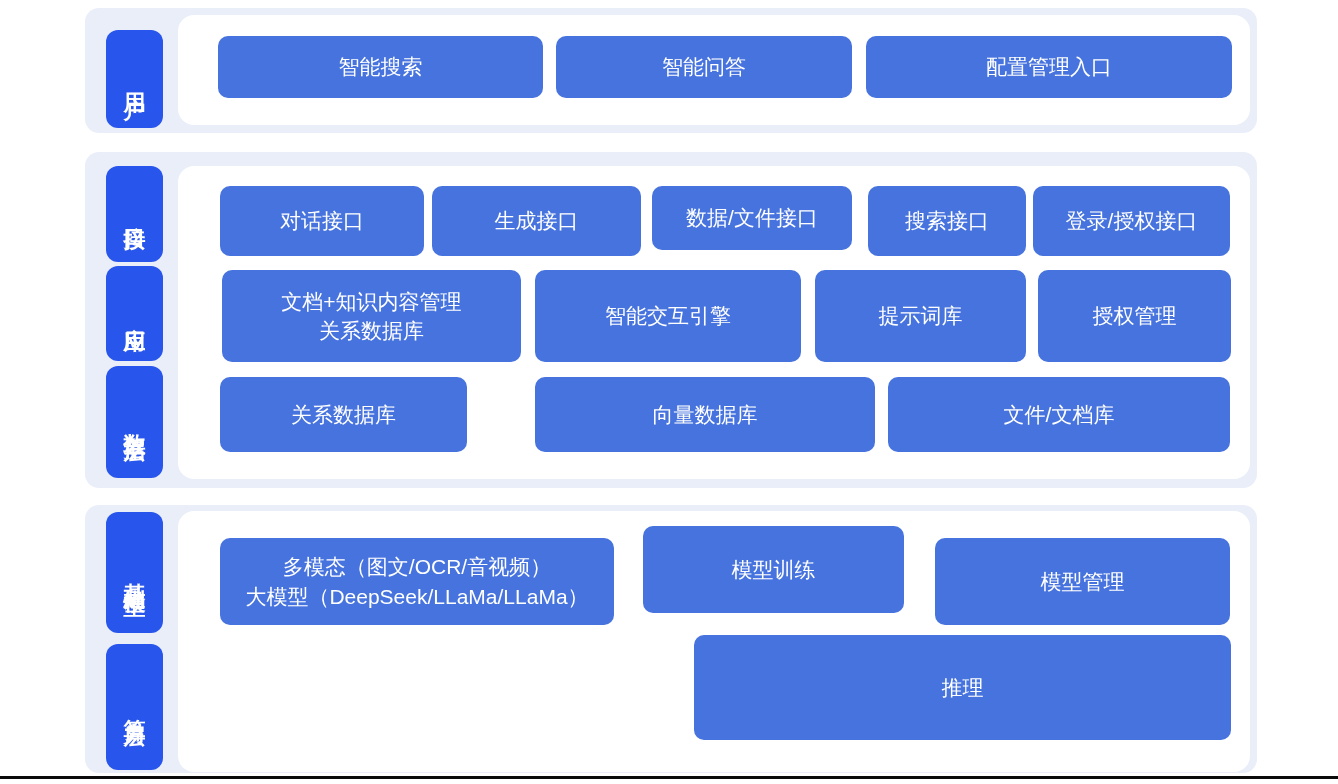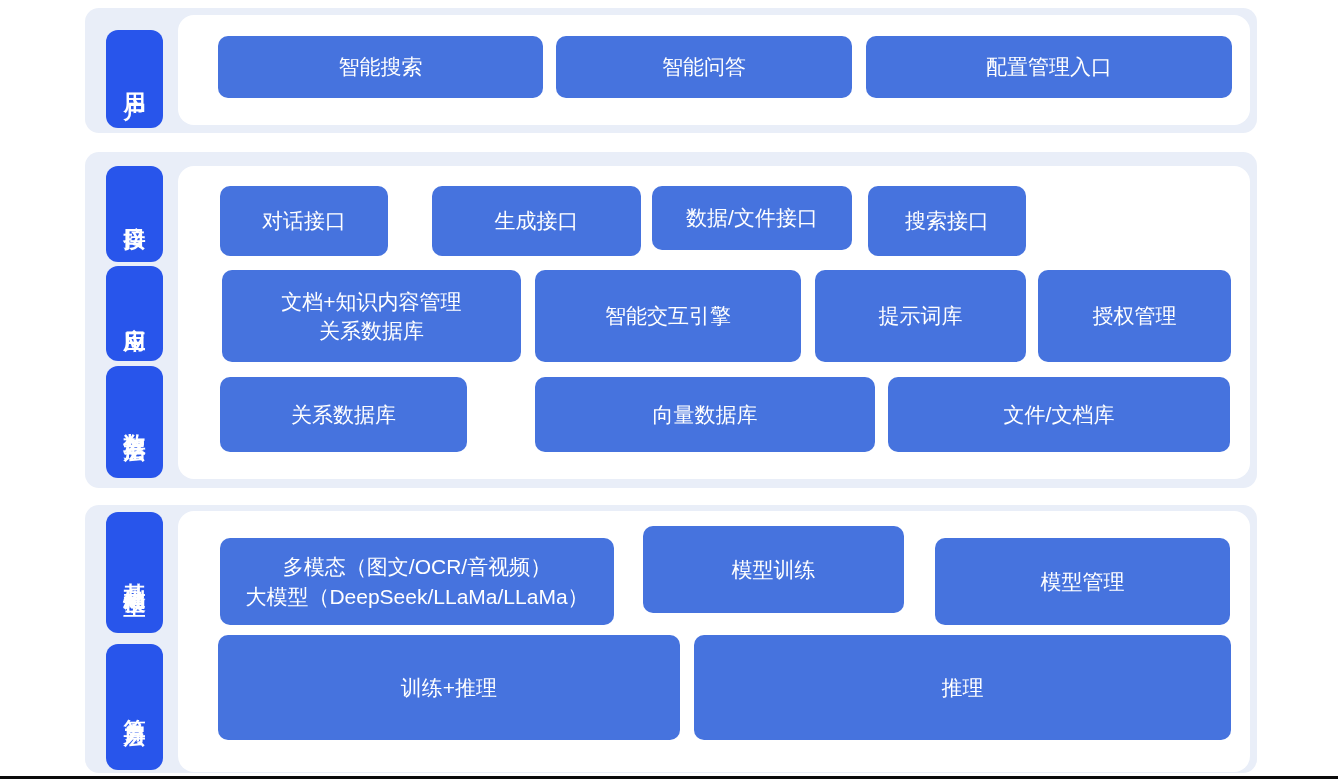--- a/index.html
+++ b/index.html
@@ -67,38 +67,38 @@
       <span>基础模型</span>
     </div>
   <div class="vtab" style="top:644px;height:126px">
       <span>算力层</span>
     </div>
 
   <div class="node" style="left:556px;top:36px;width:296px;height:62px">智能问答</div>
   <div class="node" style="left:218px;top:36px;width:325px;height:62px">智能搜索</div>
   <div class="node" style="left:866px;top:36px;width:366px;height:62px">配置管理入口</div>
 
-  <div class="node" style="left:220px;top:186px;width:168px;height:70px">对话接口</div>
+  <div class="node" style="left:220px;top:186px;width:204px;height:70px">对话接口</div>
   <div class="node" style="left:432px;top:186px;width:209px;height:70px">生成接口</div>
   <div class="node" style="left:652px;top:186px;width:200px;height:64px">数据/文件接口</div>
   <div class="node" style="left:868px;top:186px;width:158px;height:70px">搜索接口</div>
+  <div class="node" style="left:1033px;top:186px;width:197px;height:70px">登录/授权接口</div>
 
   <div class="node" style="left:222px;top:270px;width:299px;height:92px">文档+知识内容管理
 关系数据库</div>
   <div class="node" style="left:535px;top:270px;width:266px;height:92px">智能交互引擎</div>
   <div class="node" style="left:815px;top:270px;width:211px;height:92px">提示词库</div>
   <div class="node" style="left:1038px;top:270px;width:193px;height:92px">授权管理</div>
 
   <div class="node" style="left:220px;top:377px;width:247px;height:75px">关系数据库</div>
   <div class="node" style="left:535px;top:377px;width:340px;height:75px">向量数据库</div>
   <div class="node" style="left:888px;top:377px;width:342px;height:75px">文件/文档库</div>
 
   <div class="node" style="left:220px;top:538px;width:394px;height:87px">多模态（图文/OCR/音视频）
 大模型（DeepSeek/LLaMa/LLaMa）</div>
   <div class="node" style="left:643px;top:526px;width:261px;height:87px">模型训练</div>
   <div class="node" style="left:935px;top:538px;width:295px;height:87px">模型管理</div>
 
-  <div class="node" style="left:218px;top:635px;width:462px;height:105px">训练+推理</div>
   <div class="node" style="left:694px;top:635px;width:537px;height:105px">推理</div>
 
   <div class="bottom-line"></div>
 
 </div>
 
 </body></html>

